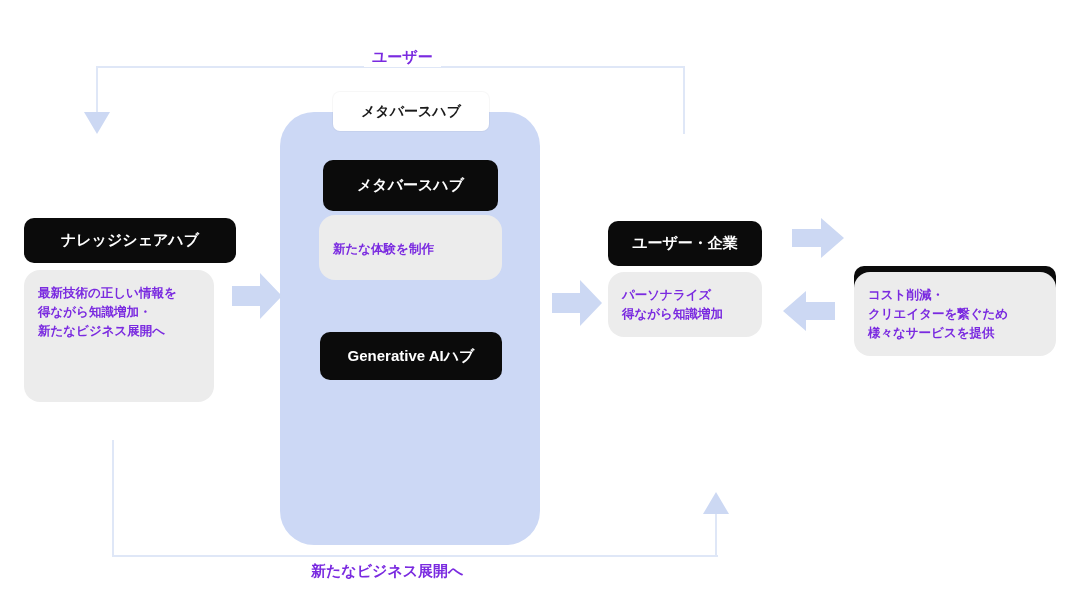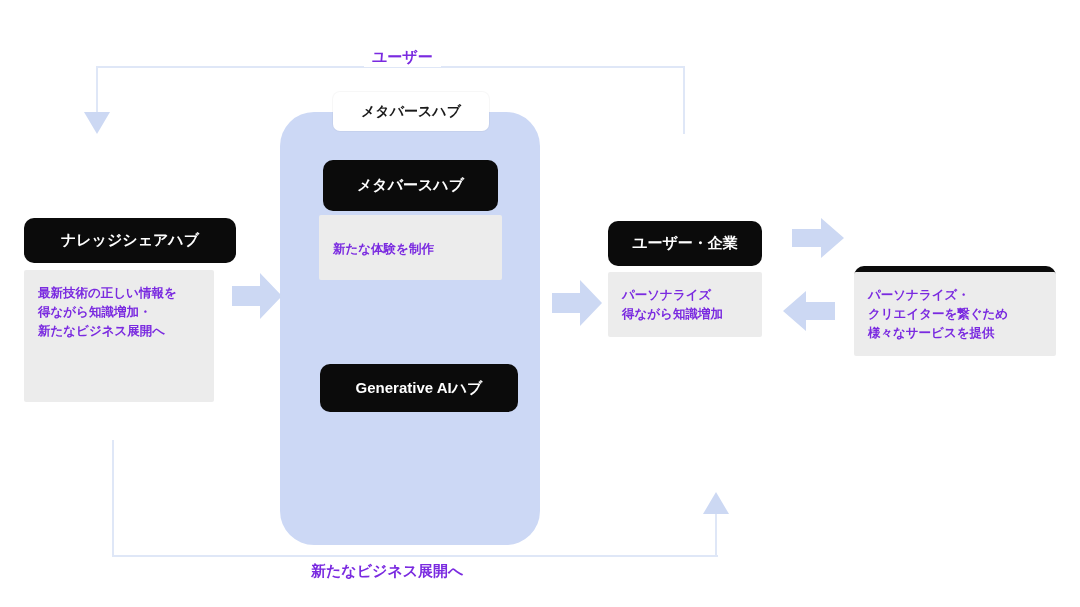--- a/index.html
+++ b/index.html
@@ -109,21 +109,21 @@
     color: #ffffff;
     font-size: 15px;
     font-weight: bold;
     white-space: nowrap;
   }
 
   
   .desc-box {
     position: absolute;
     background: #ececec;
-    border-radius: 2px;
+    border-radius: 16px;
     box-sizing: border-box;
     padding: 14px 14px 10px 14px;
     font-size: 12.5px;
     font-weight: bold;
     line-height: 1.5;
     color: #7a2ae0;
   }
   .desc-box.centered-text {
     display: flex;
     align-items: center;
@@ -155,38 +155,38 @@
   <div class="loop-label" style="left:303px; top:562px;">新たなビジネス展開へ</div>
 
   <div class="center-panel"></div>
   <div class="panel-tag">メタバースハブ</div>
 
   <div class="hub-header" style="left:323px; top:160px; width:175px; height:51px;">メタバースハブ</div>
   <div class="desc-box centered-text" style="left:319px; top:215px; width:183px; height:65px;">
     <span class="line-item">新たな体験を制作</span>
   </div>
 
-  <div class="hub-header" style="left:320px; top:332px; width:198px; height:48px;margin-top:32px;">Generative AIハブ</div>
+  <div class="hub-header" style="left:320px; top:332px; width:182px; height:48px;">Generative AIハブ</div>
 
   <div class="hub-header" style="left:24px; top:218px; width:212px; height:45px;">ナレッジシェアハブ</div>
   <div class="desc-box" style="left:24px; top:270px; width:190px; height:132px;">
     <span class="line-item">最新技術の正しい情報を</span>
     <span class="line-item">得ながら知識増加・</span>
     <span class="line-item">新たなビジネス展開へ</span>
   </div>
 
   <div class="hub-header" style="left:608px; top:221px; width:154px; height:45px;">ユーザー・企業</div>
   <div class="desc-box" style="left:608px; top:272px; width:154px; height:65px;">
     <span class="line-item">パーソナライズ</span>
     <span class="line-item">得ながら知識増加</span>
   </div>
 
   <div class="hub-header" style="left:854px; top:218px; width:202px; height:45px;margin-top:48px;">海外ハブ</div>
   <div class="desc-box" style="left:854px; top:272px; width:202px; height:84px;">
-    <span class="line-item">パーソナライズ・</span>
+    <span class="line-item">コスト削減・</span>
     <span class="line-item">クリエイターを繋ぐため</span>
     <span class="line-item">様々なサービスを提供</span>
   </div>
 
   <div class="block-arrow" style="left:232px; top:271px;">
     <svg width="50" height="50" viewBox="0 0 50 50">
       <polygon points="0,15 28,15 28,2 50,25 28,48 28,35 0,35" fill="#ccd8f3"></polygon>
     </svg>
   </div>
 

